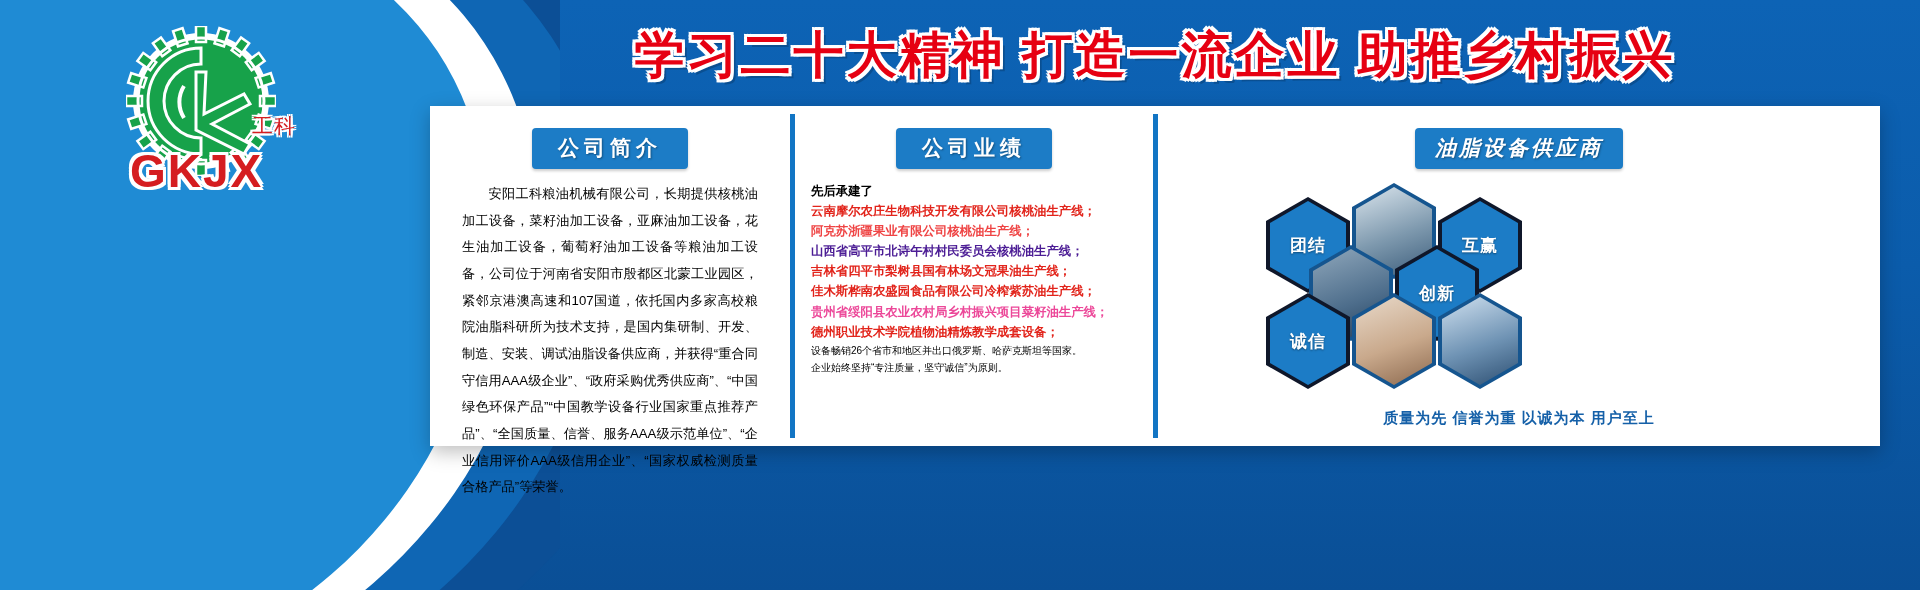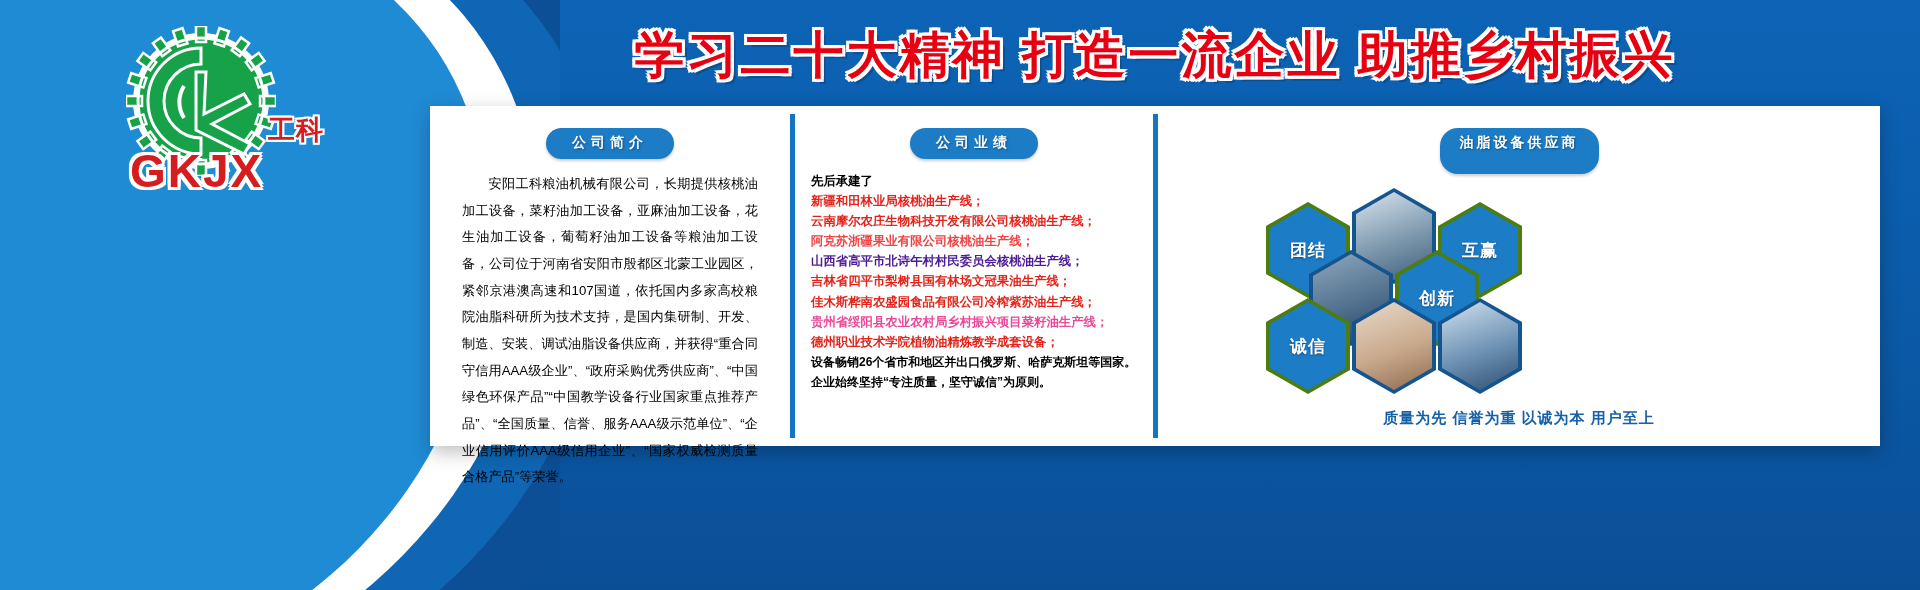--- a/index.html
+++ b/index.html
@@ -16,21 +16,21 @@
   .arc-mid{position:absolute;left:-330px;top:-110px;width:930px;height:820px;
     background:#0f66b4;border-radius:0 400px 400px 0;transform:skewX(-9deg);}
   .arc-white{position:absolute;left:-350px;top:-96px;width:880px;height:790px;
     background:#ffffff;border-radius:0 380px 380px 0;transform:skewX(-9deg);}
   .arc-blue{position:absolute;left:-365px;top:-80px;width:845px;height:760px;
     background:#1f8bd4;border-radius:0 360px 360px 0;transform:skewX(-9deg);}
 
   
   .logo-wrap{position:absolute;left:108px;top:26px;width:240px;height:180px;}
   .logo-gear{position:absolute;left:18px;top:0;width:150px;height:150px;}
-  .logo-cn{position:absolute;left:160px;top:86px;font-size:27px;font-weight:bold;
+  .logo-cn{position:absolute;left:144px;top:86px;font-size:21px;font-weight:normal;
     color:#d51d20;letter-spacing:1px;
     text-shadow:-2px -2px 0 #fff,2px -2px 0 #fff,-2px 2px 0 #fff,2px 2px 0 #fff,
                 0 -2px 0 #fff,0 2px 0 #fff,-2px 0 0 #fff,2px 0 0 #fff;}
   .logo-en{position:absolute;left:22px;top:118px;font-size:46px;font-weight:bold;
     color:#d51d20;letter-spacing:2px;font-family:"Liberation Sans",sans-serif;
     text-shadow:-3px -3px 0 #fff,3px -3px 0 #fff,-3px 3px 0 #fff,3px 3px 0 #fff,
                 0 -3px 0 #fff,0 3px 0 #fff,-3px 0 0 #fff,3px 0 0 #fff;}
 
   
   .headline{position:absolute;left:430px;top:22px;width:1450px;height:66px;
@@ -48,41 +48,41 @@
     box-shadow:0 6px 18px rgba(0,0,0,.25);pointer-events:none;}
 
   .panels{position:absolute;left:0;top:0;width:100%;height:100%;display:flex;}
   .panel{position:relative;height:100%;box-sizing:border-box;}
   .p1{width:360px;padding:0 18px;}
   .p2{width:358px;padding:0 16px;}
   .p3{flex:1;padding:0 16px;}
   .divider{width:5px;background:#1275c4;margin:8px 0;flex:0 0 5px;}
 
   .pill{margin:22px auto 12px;display:block;width:max-content;
-    background:#1c7cc6;color:#fff;font-size:14px;font-weight:bold;
-    letter-spacing:5px;padding:6px 26px 7px;border-radius:18px;
+    background:#1c7cc6;color:#fff;font-size:21px;font-weight:bold;
+    letter-spacing:5px;padding:6px 26px 7px;border-radius:4px;
     text-shadow:1px 1px 2px rgba(0,0,0,.35);box-shadow:0 2px 3px rgba(0,0,0,.2);}
-  .pill.wide{letter-spacing:3px;padding:6px 20px 22px;}
+  .pill.wide{letter-spacing:3px;padding:6px 20px 7px;font-style:italic;}
 
   .body-text{font-size:13.2px;line-height:2.02;color:#000;text-align:justify;
     text-justify:inter-ideograph;padding:0 14px;}
   .body-text .indent{display:block;text-indent:2em;}
 
   
   .ach-intro{font-size:12.4px;color:#000;line-height:1.62;font-weight:bold;}
   .ach-list{list-style:none;margin:0;padding:0;}
   .ach-list li{font-size:12.4px;line-height:1.62;color:#e2241b;font-weight:bold;
     white-space:nowrap;}
-  .ach-foot{font-size:12px;line-height:1.62;color:#000;font-weight:bold;margin-top:1px;}
+  .ach-foot{font-size:10px;line-height:1.62;color:#000;font-weight:normal;margin-top:1px;}
 
   
   .hexwrap{position:relative;width:100%;height:215px;margin-top:4px;}
   .hex{position:absolute;width:84px;height:96px;
     clip-path:polygon(50% 0,100% 25%,100% 75%,50% 100%,0 75%,0 25%);
-    background:#4d7c0f;display:flex;align-items:center;justify-content:center;
+    background:#0f172a;display:flex;align-items:center;justify-content:center;
     color:#fff;font-size:17px;font-weight:bold;letter-spacing:1px;}
   .hex.img{background:#15558f;}
   .hex .inner{position:absolute;inset:4px;
     clip-path:polygon(50% 0,100% 25%,100% 75%,50% 100%,0 75%,0 25%);
     background:#1c7cc6;display:flex;align-items:center;justify-content:center;}
   .hex.img .inner{background:linear-gradient(145deg,#9fb6c9,#5c7f9c 50%,#2f4f6b);}
   .hex.ph1 .inner{background:linear-gradient(160deg,#d9e4ec,#7e99ae 55%,#3d5e7c);}
   .hex.ph2 .inner{background:linear-gradient(160deg,#8fa7bb,#4d6d8b 60%,#24405c);}
   .hex.ph3 .inner{background:linear-gradient(160deg,#e8d9c9,#c9a98c 55%,#8d6a4f);}
   .hex.ph4 .inner{background:linear-gradient(160deg,#cfe0ef,#6f93b4 55%,#2d4f72);}
@@ -162,21 +162,20 @@
           <span class="indent">安阳工科粮油机械有限公司，长期提供核桃油加工设备，菜籽油加工设备，亚麻油加工设备，花生油加工设备，葡萄籽油加工设备等粮油加工设备，公司位于河南省安阳市殷都区北蒙工业园区，紧邻京港澳高速和107国道，依托国内多家高校粮院油脂科研所为技术支持，是国内集研制、开发、制造、安装、调试油脂设备供应商，并获得“重合同守信用AAA级企业”、“政府采购优秀供应商”、“中国绿色环保产品”“中国教学设备行业国家重点推荐产品”、“全国质量、信誉、服务AAA级示范单位”、“企业信用评价AAA级信用企业”、“国家权威检测质量合格产品”等荣誉。</span>
         </div>
       </div>
 
       <div class="divider"></div>
 
       <div class="panel p2">
         <div class="pill">公司业绩</div>
         <div class="ach-intro">先后承建了</div>
         <ul class="ach-list" id="ach-list">
-            <li style="color: rgb(226, 36, 27);">新疆和田林业局核桃油生产线；</li>
             <li style="color: rgb(226, 36, 27);">云南摩尔农庄生物科技开发有限公司核桃油生产线；</li>
             <li style="color: #ef4444;">阿克苏浙疆果业有限公司核桃油生产线；</li>
             <li style="color: #4c1d95;">山西省高平市北诗午村村民委员会核桃油生产线；</li>
             <li style="color: rgb(226, 36, 27);">吉林省四平市梨树县国有林场文冠果油生产线；</li>
             <li style="color: rgb(226, 36, 27);">佳木斯桦南农盛园食品有限公司冷榨紫苏油生产线；</li>
             <li style="color: #ec4899;">贵州省绥阳县农业农村局乡村振兴项目菜籽油生产线；</li>
             <li style="color: rgb(226, 36, 27);">德州职业技术学院植物油精炼教学成套设备；</li>
           </ul>
         <div id="ach-foot">
             <div class="ach-foot">设备畅销26个省市和地区并出口俄罗斯、哈萨克斯坦等国家。</div>

